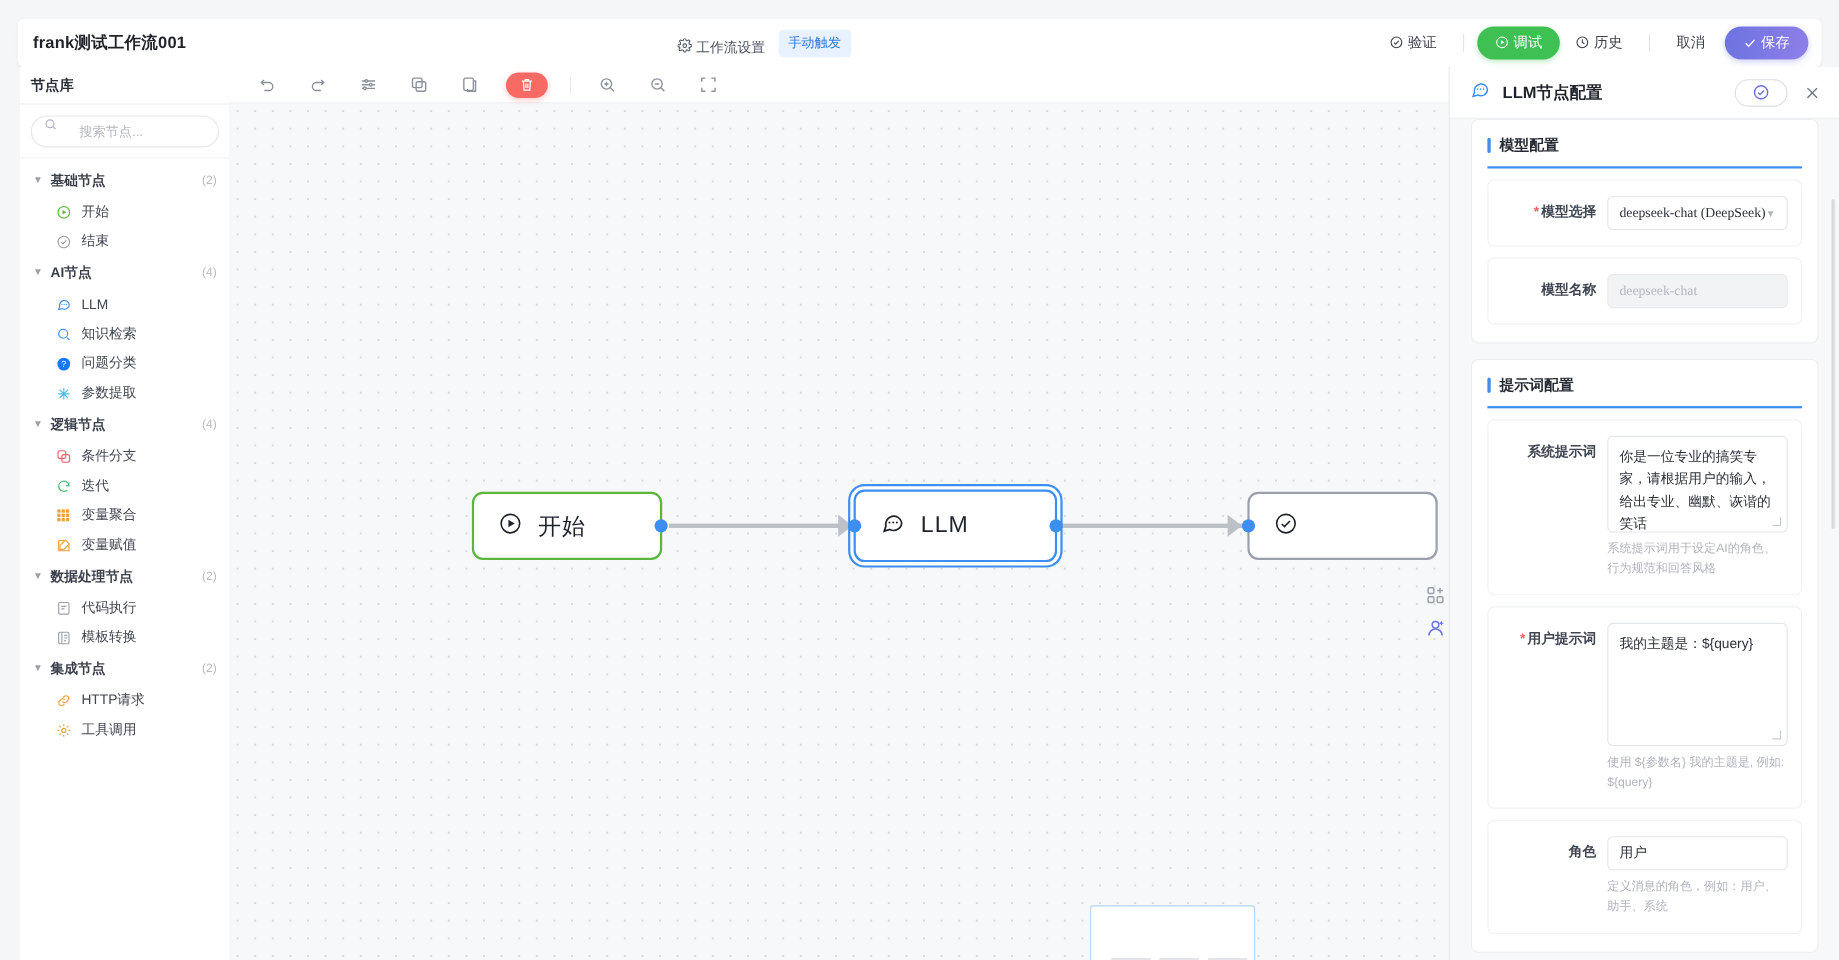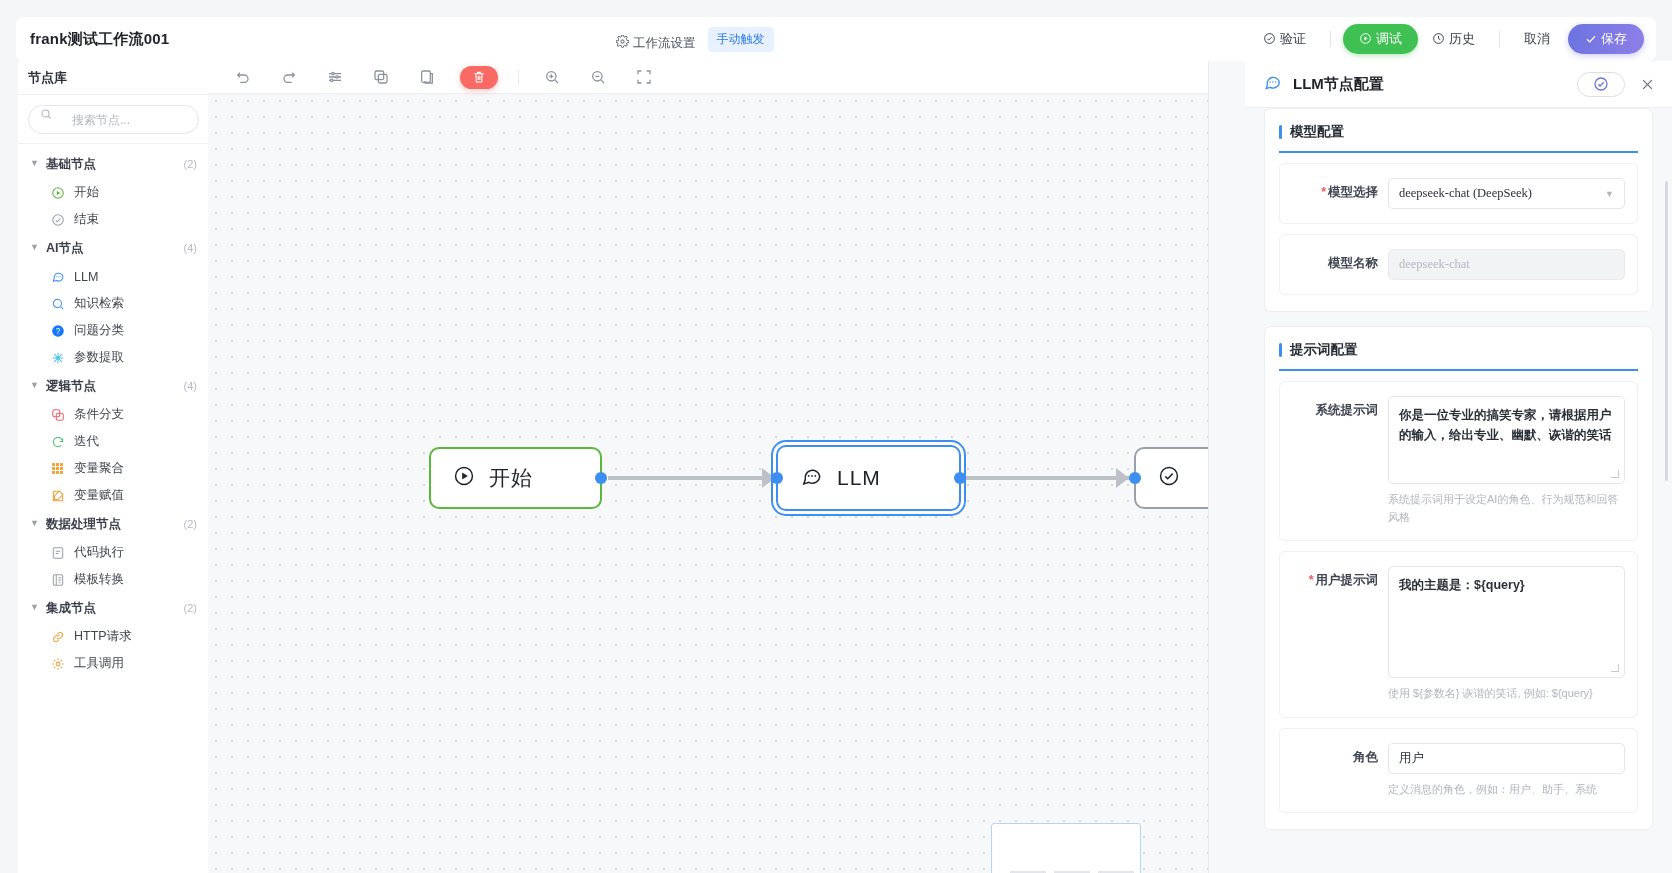--- a/index.html
+++ b/index.html
@@ -138,23 +138,23 @@
 
   
   .float-btns { position: absolute; right: 358px; top: 470px; display: flex; flex-direction: column; gap: 11px; }
   .fb {
     width: 19px; height: 19px; display: flex; align-items: center; justify-content: center;
     cursor: pointer;
   }
 
   
   .rpanel {
-    position: absolute; right: 0; top: 61px; bottom: 0; width: 464px;
+    position: absolute; right: 0; top: 61px; bottom: 0; width: 355px;
     background: #f7f8fa; border-left: 1px solid #e8eaee;
-    display: flex; flex-direction: column; padding-left: 36px;
+    display: flex; flex-direction: column;
   }
   .rp-head {
     height: 47px; background: #fff; border-bottom: 1px solid #eceef2;
     display: flex; align-items: center; padding: 0 14px 0 18px; gap: 11px;
   }
   .rp-title { font-size: 15px; font-weight: bold; color: #1f2329; flex: 1; }
   .rp-check {
     width: 48px; height: 25px; border: 1px solid #dcdfe6; border-radius: 13px;
     display: flex; align-items: center; justify-content: center; cursor: pointer; background: #fff;
   }
@@ -181,21 +181,21 @@
   .fc { flex: 1; }
   .ctl {
     height: 31px; border: 1px solid #e2e5ea; border-radius: 5px; background: #fff;
     display: flex; align-items: center; padding: 0 10px; font-size: 12.5px; color: #2b3038; font-family: Liberation Serif, serif;
   }
   .ctl.disabled { background: #f2f3f5; color: #b3b7c0; border-color: #e8eaee; }
   .ctl .chev-d { margin-left: auto; color: #b3b7c0; font-size: 9px; }
   .ta {
     border: 1px solid #e2e5ea; border-radius: 5px; background: #fff;
     padding: 8px 10px; font-size: 12.5px; color: #2b3038; line-height: 1.62;
-    position: relative; overflow: hidden; font-weight: bold;
+    position: relative; overflow: hidden;
   }
   .ta.h1 { height: 88px; }
   .ta.h2 { height: 112px; }
   .ta-grip {
     position: absolute; right: 2px; bottom: 2px; width: 8px; height: 8px;
     border-right: 1px solid #c5c9d1; border-bottom: 1px solid #c5c9d1;
   }
   .hint { font-size: 11px; color: #b0b4bd; line-height: 1.6; margin-top: 7px; }
 
   .rp-scroll {
@@ -654,21 +654,21 @@
           </div>
         </div>
 
         <div class="field">
           <div class="fl">
             <span class="req">*</span><span>用户提示词</span>
           </div>
           <div class="fc">
             <div class="ta h2">我的主题是：${query}</div>
             <div class="ta-grip" style="position:relative; float:right; margin-top:-12px; margin-right:4px;"></div>
-            <div class="hint">使用 ${参数名} 诙谐的笑话, 例如: ${query}</div>
+            <div class="hint">使用 ${参数名} 我的主题是, 例如: ${query}</div>
           </div>
         </div>
 
         <div class="field">
           <div class="fl">
             <span>角色</span>
           </div>
           <div class="fc">
             <div class="ctl">
               <span>用户</span>

